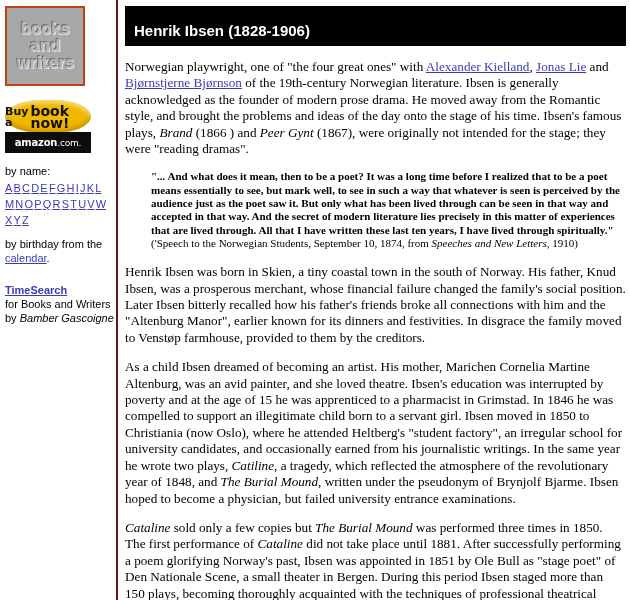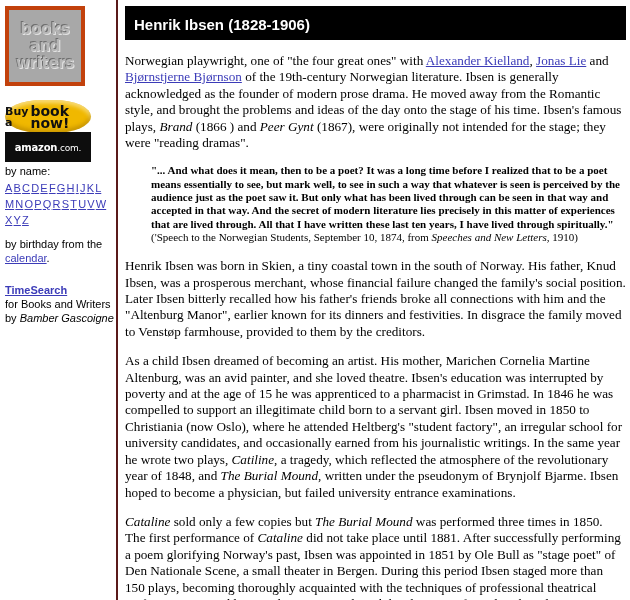--- a/index.html
+++ b/index.html
@@ -36,21 +36,21 @@
     content: "";
     position: absolute;
     top: 0; right: 0;
     width: 2px; height: 600px;
     background: #5a1a1a;
   }
 
   .logo-box {
     width: 80px;
     height: 80px;
-    border: 4px solid #c2410c;
+    border: 2px solid #c2410c;
     background: #a8a8a8;
     display: flex;
     flex-direction: column;
     align-items: center;
     justify-content: center;
     margin-bottom: 14px;
   }
   .logo-word {
     font-family: "DejaVu Sans", sans-serif;
     font-weight: bold;
@@ -76,21 +76,21 @@
     background: #f0b800;
     border-radius: 50%/58%;
     display: flex;
     align-items: center;
     justify-content: center;
     box-shadow: inset 0 -3px 4px rgba(120,80,0,.35), inset 0 3px 4px rgba(255,240,180,.7);
   }
   .amz-l1 { font-family:"DejaVu Sans",sans-serif; font-weight:bold; font-size:11px; line-height:11px; color:#101010; }
   .amz-l2 { font-family:"DejaVu Sans",sans-serif; font-weight:bold; font-size:14px; line-height:12px; color:#101010; }
   .amz-bar {
-    width: 86px; height: 30px;
+    width: 86px; height: 21px;
     background: #0d0d0d;
     display: flex; align-items: center; justify-content: center;
     margin-top: -1px;
   }
   .amz-bar span {
     font-family: "DejaVu Sans", sans-serif;
     font-size: 10px; font-weight: bold; color: #ffffff;
     letter-spacing: -0.2px;
   }
   .amz-bar span i { font-style: normal; font-weight: normal; font-size: 9px; }
@@ -137,21 +137,21 @@
     overflow: hidden;
   }
 
   .title-bar {
     background: #000000;
     color: #ffffff;
     font-family: "Liberation Sans", "DejaVu Sans", sans-serif;
     font-weight: bold;
     font-size: 15px;
     line-height: 15px;
-    padding: 11px 0 8px 9px;
+    padding: 17px 0 8px 9px;
     margin: 0 0 13px 0;
     width: 100%;
   }
 
   .main p {
     font-size: 13.2px;
     line-height: 16.4px;
     margin: 0 0 13px 0;
     text-align: left;
   }

